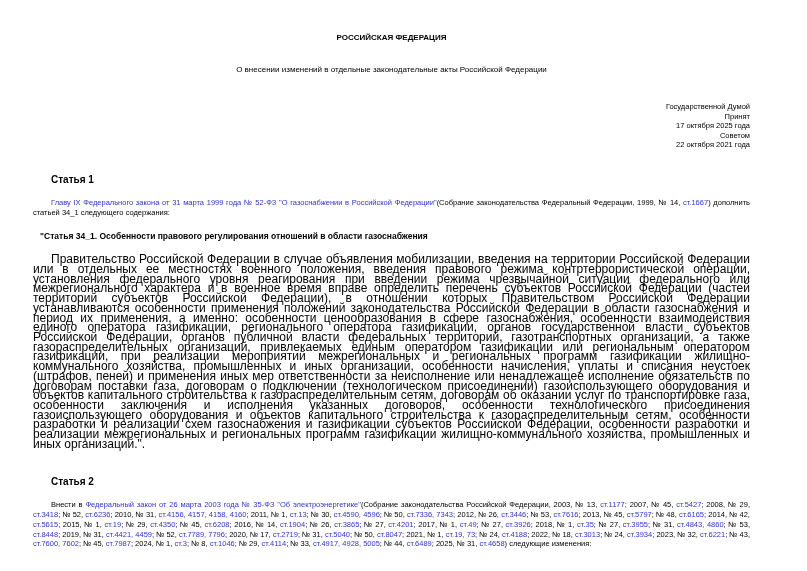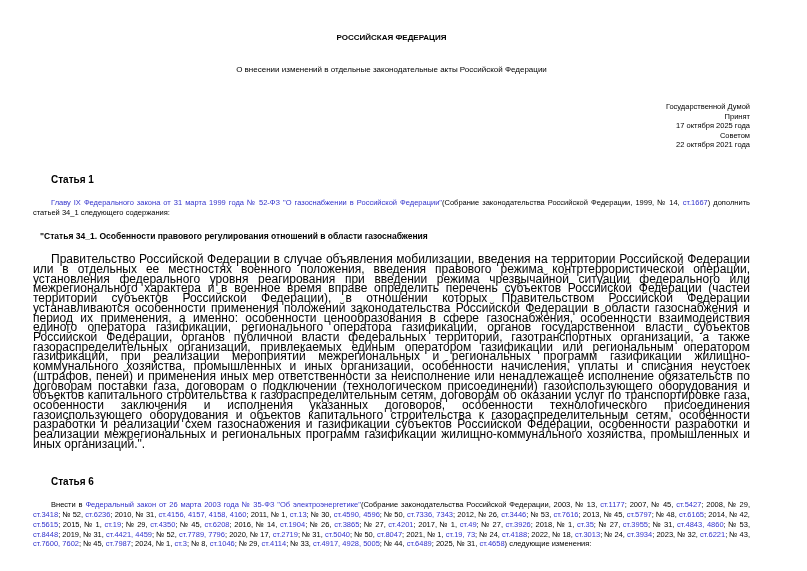--- a/index.html
+++ b/index.html
@@ -76,23 +76,23 @@
   <div class="adoption">
     <div>Государственной Думой</div>
     <div>Принят</div>
     <div>17 октября 2025 года</div>
     <div>Советом</div>
     <div>22 октября 2021 года</div>
   </div>
 
   <div class="article-heading">Статья 1</div>
 
-  <div class="para"><span class="link">Главу IX Федерального закона от 31 марта 1999 года № 52-ФЗ "О газоснабжении в Российской Федерации"</span><span>(Собрание законодательства Российской Федерации, 1999, № 14, </span><span class="link">ст.1667</span><span>) дополнить статьей 34_1 следующего содержания:</span></div>
+  <div class="para"><span class="link">Главу IX Федерального закона от 31 марта 1999 года № 52-ФЗ "О газоснабжении в Российской Федерации"</span><span>(Собрание законодательства Федеральный Федерации, 1999, № 14, </span><span class="link">ст.1667</span><span>) дополнить статьей 34_1 следующего содержания:</span></div>
 
   <div class="inner-heading">"Статья 34_1. Особенности правового регулирования отношений в области газоснабжения</div>
 
   <div class="body-para">Правительство Российской Федерации в случае объявления мобилизации, введения на территории Российской Федерации или в отдельных ее местностях военного положения, введения правового режима контртеррористической операции, установления федерального уровня реагирования при введении режима чрезвычайной ситуации федерального или межрегионального характера и в военное время вправе определить перечень субъектов Российской Федерации (частей территорий субъектов Российской Федерации), в отношении которых Правительством Российской Федерации устанавливаются особенности применения положений законодательства Российской Федерации в области газоснабжения и период их применения, а именно: особенности ценообразования в сфере газоснабжения, особенности взаимодействия единого оператора газификации, регионального оператора газификации, органов государственной власти субъектов Российской Федерации, органов публичной власти федеральных территорий, газотранспортных организаций, а также газораспределительных организаций, привлекаемых единым оператором газификации или региональным оператором газификации, при реализации мероприятий межрегиональных и региональных программ газификации жилищно-коммунального хозяйства, промышленных и иных организаций, особенности начисления, уплаты и списания неустоек (штрафов, пеней) и применения иных мер ответственности за неисполнение или ненадлежащее исполнение обязательств по договорам поставки газа, договорам о подключении (технологическом присоединении) газоиспользующего оборудования и объектов капитального строительства к газораспределительным сетям, договорам об оказании услуг по транспортировке газа, особенности заключения и исполнения указанных договоров, особенности технологического присоединения газоиспользующего оборудования и объектов капитального строительства к газораспределительным сетям, особенности разработки и реализации схем газоснабжения и газификации субъектов Российской Федерации, особенности разработки и реализации межрегиональных и региональных программ газификации жилищно-коммунального хозяйства, промышленных и иных организаций.".</div>
 
-  <div class="article-heading art2-gap">Статья 6</div>
+  <div class="article-heading art2-gap">Статья 2</div>
 
   <div class="para"><span>Внести в </span><span class="link">Федеральный закон от 26 марта 2003 года № 35-ФЗ "Об электроэнергетике"</span><span>(Собрание законодательства Российской Федерации, 2003, № 13, </span><span class="link">ст.1177</span><span>; 2007, № 45, </span><span class="link">ст.5427</span><span>; 2008, № 29, </span><span class="link">ст.3418</span><span>; № 52, </span><span class="link">ст.6236</span><span>; 2010, № 31, </span><span class="link">ст.4156, 4157, 4158, 4160</span><span>; 2011, № 1, </span><span class="link">ст.13</span><span>; № 30, </span><span class="link">ст.4590, 4596</span><span>; № 50, </span><span class="link">ст.7336, 7343</span><span>; 2012, № 26, </span><span class="link">ст.3446</span><span>; № 53, </span><span class="link">ст.7616</span><span>; 2013, № 45, </span><span class="link">ст.5797</span><span>; № 48, </span><span class="link">ст.6165</span><span>; 2014, № 42, </span><span class="link">ст.5615</span><span>; 2015, № 1, </span><span class="link">ст.19</span><span>; № 29, </span><span class="link">ст.4350</span><span>; № 45, </span><span class="link">ст.6208</span><span>; 2016, № 14, </span><span class="link">ст.1904</span><span>; № 26, </span><span class="link">ст.3865</span><span>; № 27, </span><span class="link">ст.4201</span><span>; 2017, № 1, </span><span class="link">ст.49</span><span>; № 27, </span><span class="link">ст.3926</span><span>; 2018, № 1, </span><span class="link">ст.35</span><span>; № 27, </span><span class="link">ст.3955</span><span>; № 31, </span><span class="link">ст.4843, 4860</span><span>; № 53, </span><span class="link">ст.8448</span><span>; 2019, № 31, </span><span class="link">ст.4421, 4459</span><span>; № 52, </span><span class="link">ст.7789, 7796</span><span>; 2020, № 17, </span><span class="link">ст.2719</span><span>; № 31, </span><span class="link">ст.5040</span><span>; № 50, </span><span class="link">ст.8047</span><span>; 2021, № 1, </span><span class="link">ст.19, 73</span><span>; № 24, </span><span class="link">ст.4188</span><span>; 2022, № 18, </span><span class="link">ст.3013</span><span>; № 24, </span><span class="link">ст.3934</span><span>; 2023, № 32, </span><span class="link">ст.6221</span><span>; № 43, </span><span class="link">ст.7600, 7602</span><span>; № 45, </span><span class="link">ст.7987</span><span>; 2024, № 1, </span><span class="link">ст.3</span><span>; № 8, </span><span class="link">ст.1046</span><span>; № 29, </span><span class="link">ст.4114</span><span>; № 33, </span><span class="link">ст.4917, 4928, 5005</span><span>; № 44, </span><span class="link">ст.6489</span><span>; 2025, № 31, </span><span class="link">ст.4658</span><span>) следующие изменения:</span></div>
 
 </div>
 
 </body></html>

